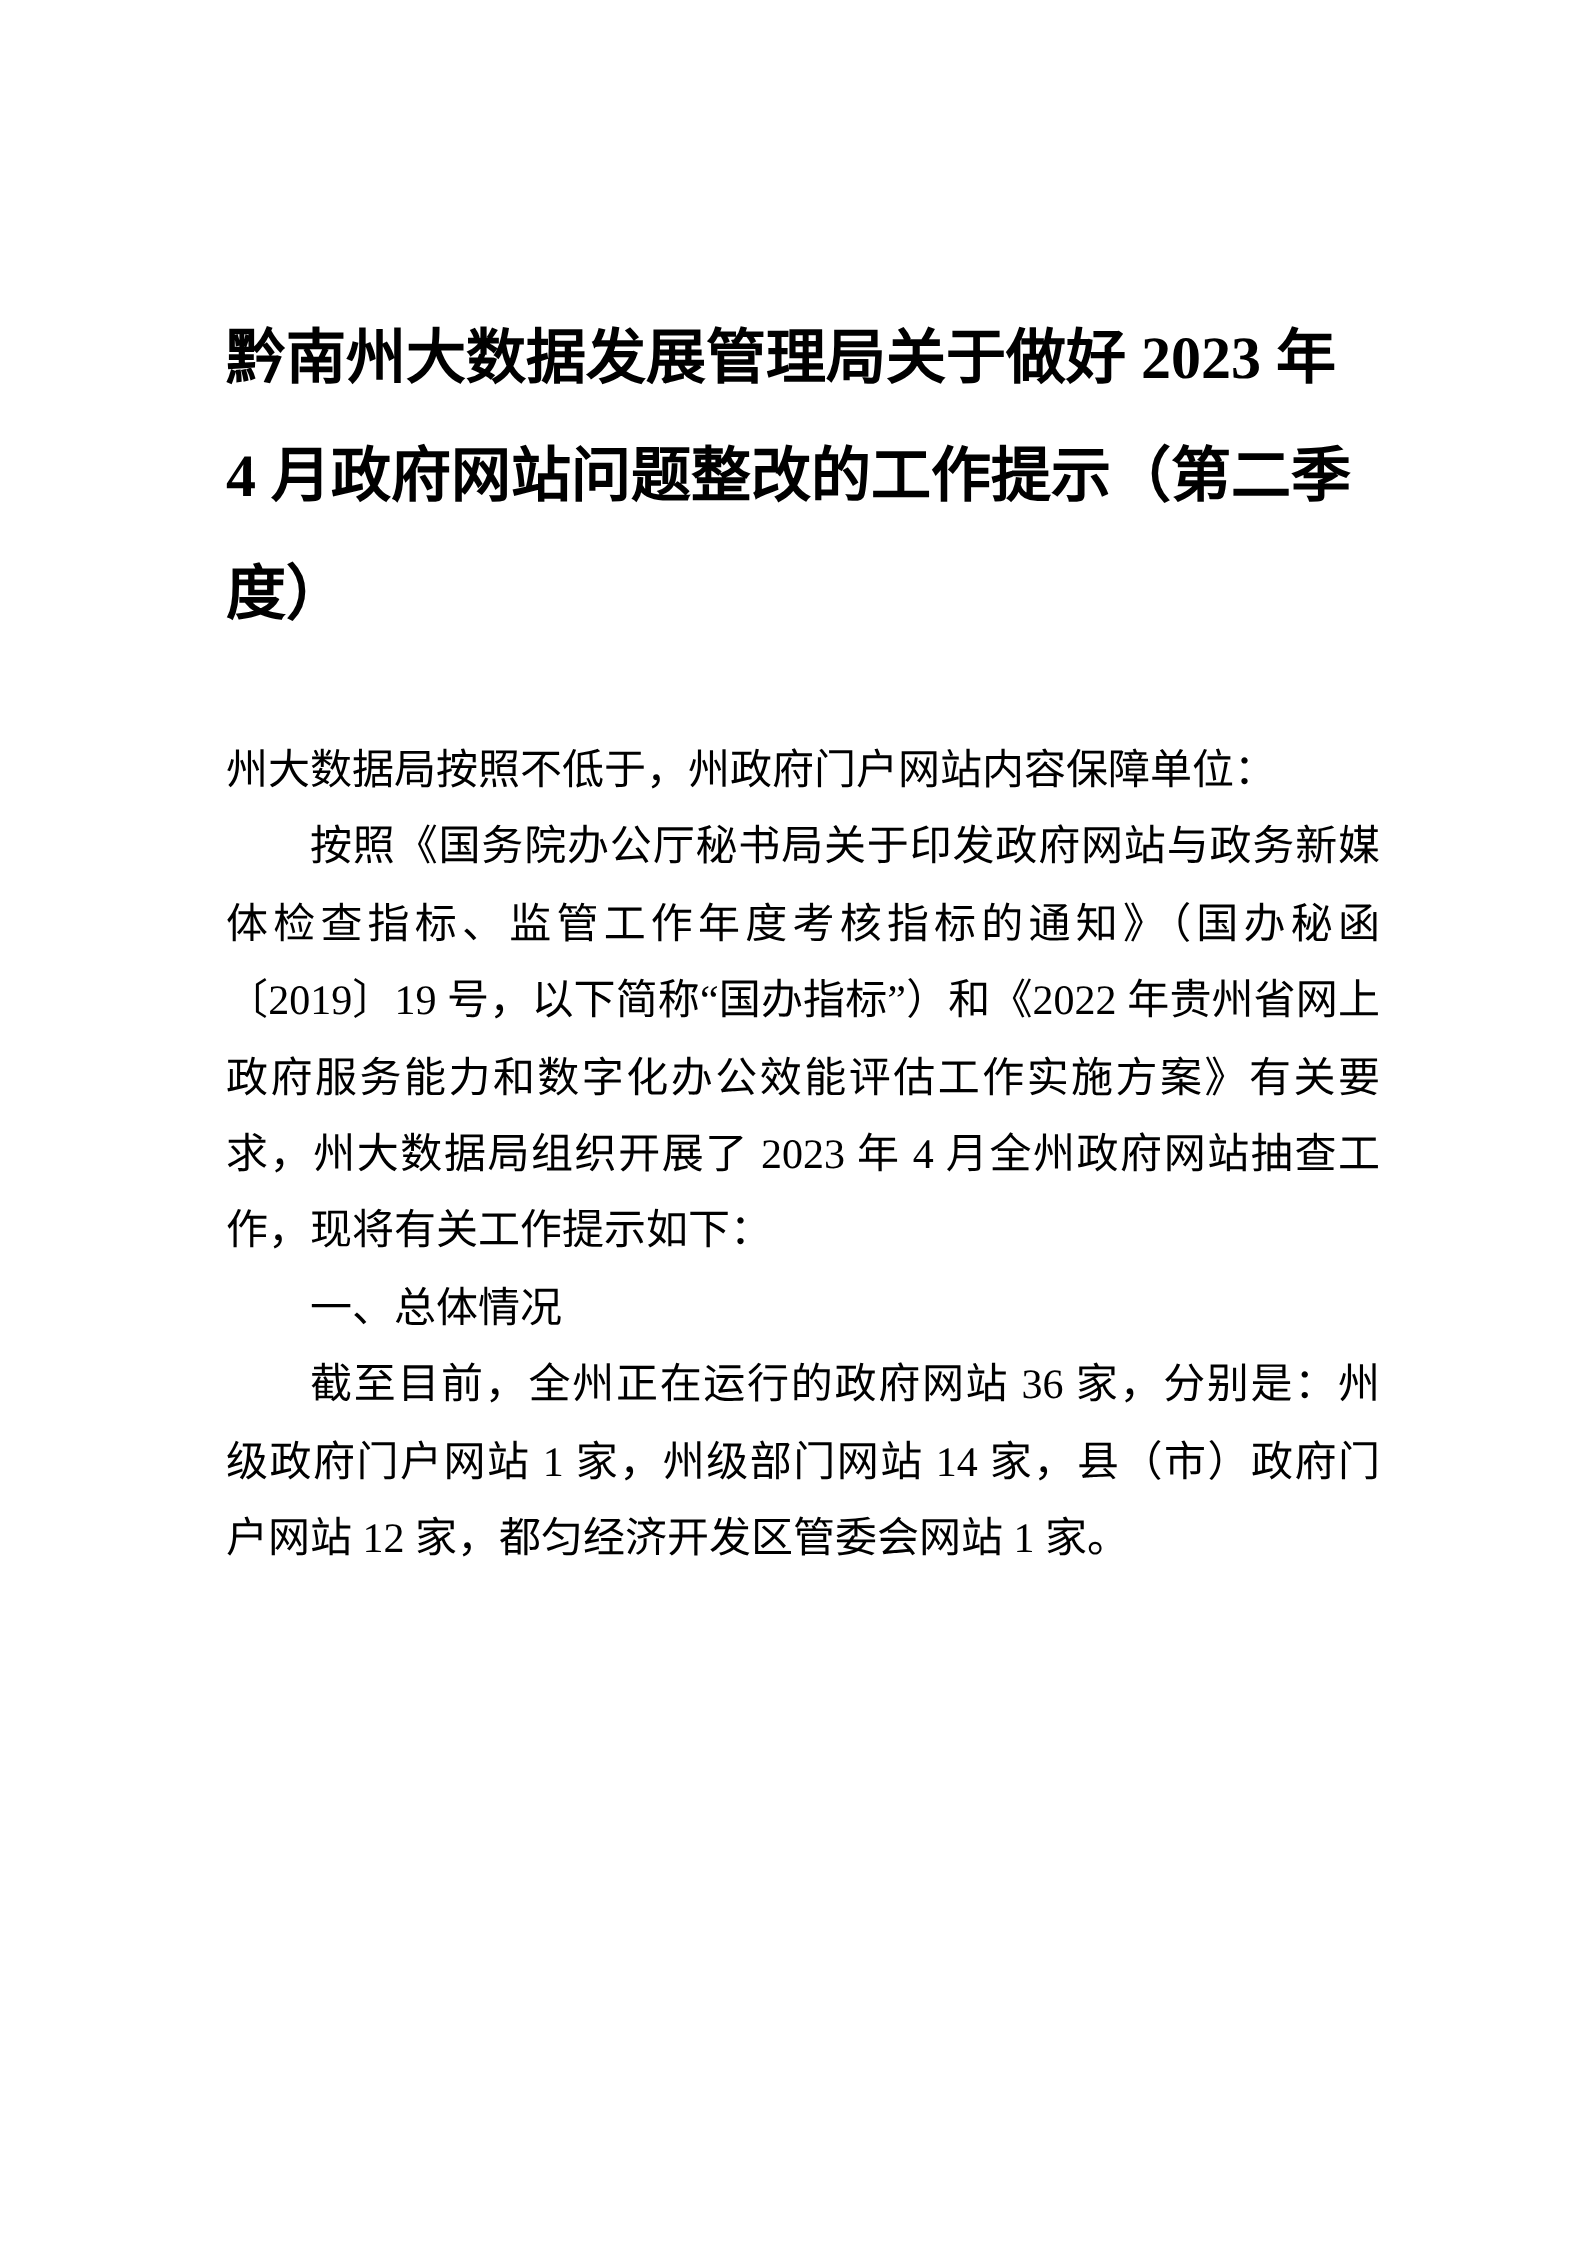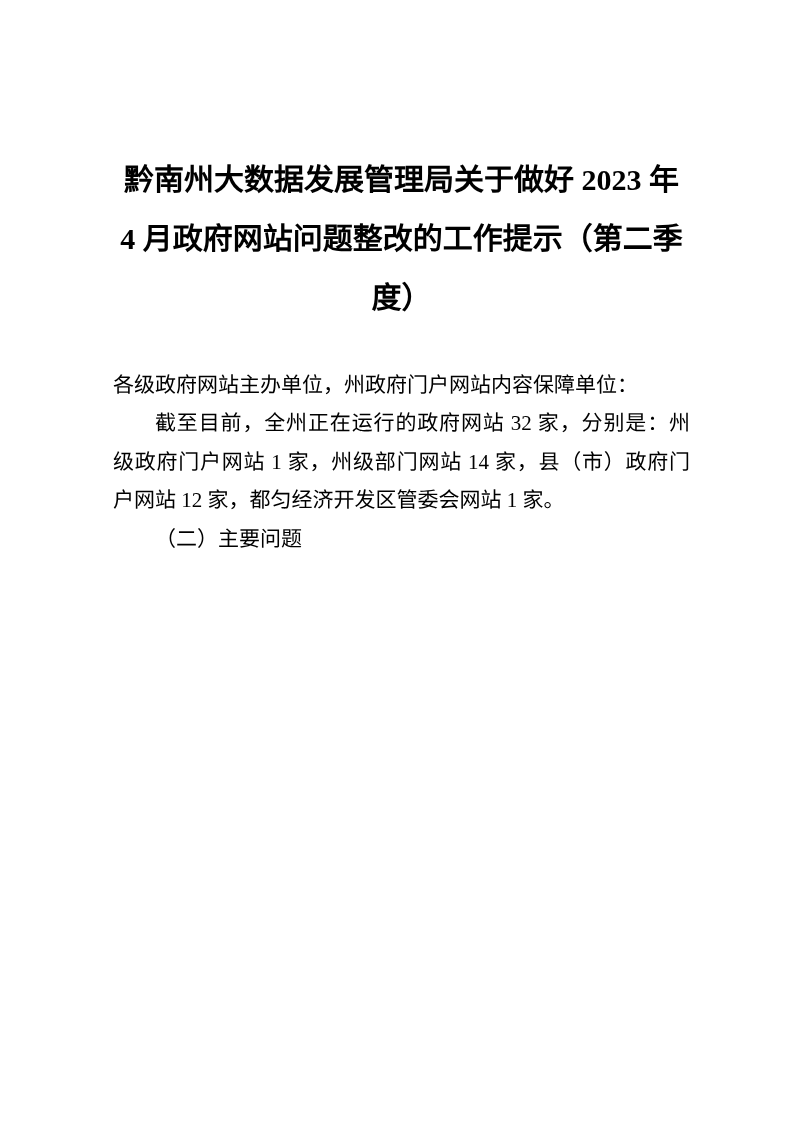--- a/index.html
+++ b/index.html
@@ -18,21 +18,20 @@
     padding: 0 104px 0 113px;
     overflow: hidden;
     font-family: "Liberation Serif", "DejaVu Serif", serif;
   }
   .doc-title {
     margin: 150px 0 0 0;
     padding: 0;
     font-size: 30px;
     font-weight: 700;
     line-height: 59px;
-    text-align: center;
     color: #000000;
     font-family: "Liberation Serif", "DejaVu Serif", serif;
   }
   .doc-body {
     margin-top: 39px;
     font-size: 21px;
     line-height: 38.4px;
     text-align: justify;
     text-justify: inter-character;
     color: #000000;
@@ -46,17 +45,18 @@
     text-indent: 0;
   }
 </style>
 </head>
 <body>
 
 <div class="page">
   <h1 class="doc-title">黔南州大数据发展管理局关于做好 2023 年 4 月政府网站问题整改的工作提示（第二季度）</h1>
 
   <div class="doc-body">
-    <p class="para no-indent">各级政府网站主办单位，州政府门户网站内容保障单位：</p>
-    <p class="para">截至目前，全州正在运行的政府网站 32 家，分别是：州级政府门户网站 1 家，州级部门网站 14 家，县（市）政府门户网站 12 家，都匀经济开发区管委会网站 1 家。</p>
-    <p class="para">（二）主要问题</p>
+    <p class="para no-indent">州大数据局按照不低于，州政府门户网站内容保障单位：</p>
+    <p class="para">按照《国务院办公厅秘书局关于印发政府网站与政务新媒体检查指标、监管工作年度考核指标的通知》（国办秘函〔2019〕19 号，以下简称“国办指标”）和《2022 年贵州省网上政府服务能力和数字化办公效能评估工作实施方案》有关要求，州大数据局组织开展了 2023 年 4 月全州政府网站抽查工作，现将有关工作提示如下：</p>
+    <p class="para">一、总体情况</p>
+    <p class="para">截至目前，全州正在运行的政府网站 36 家，分别是：州级政府门户网站 1 家，州级部门网站 14 家，县（市）政府门户网站 12 家，都匀经济开发区管委会网站 1 家。</p>
   </div>
 </div>
 
 </body></html>

